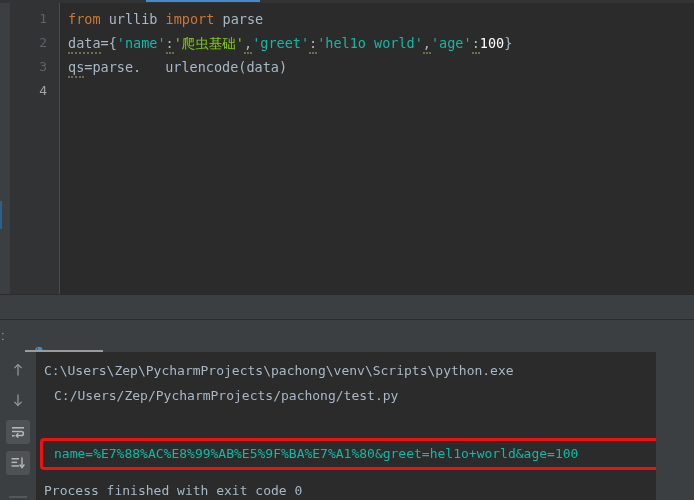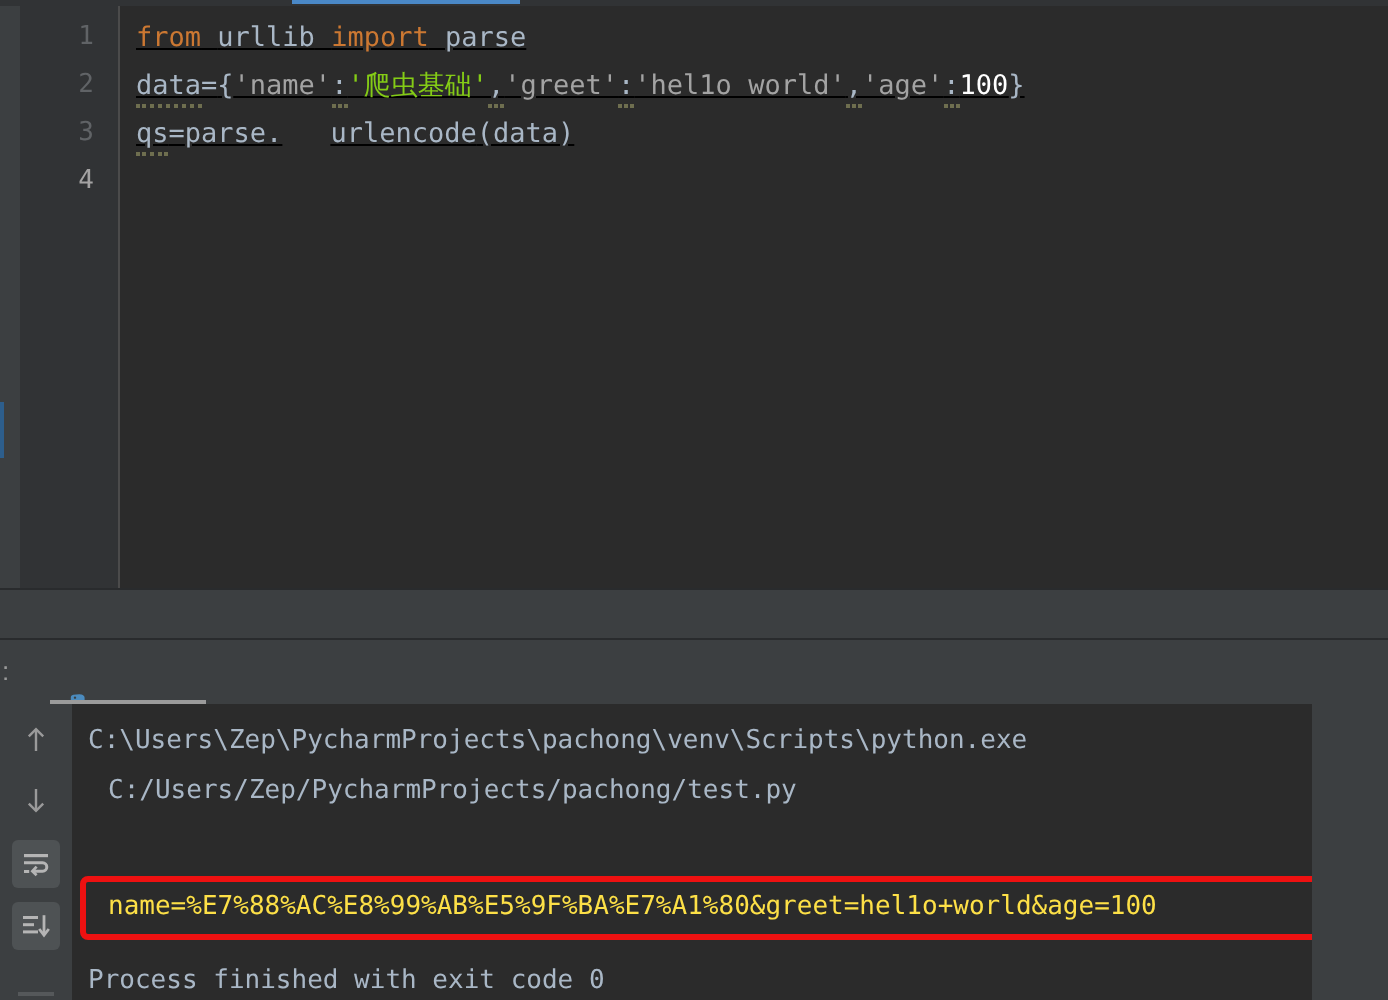--- a/index.html
+++ b/index.html
@@ -78,36 +78,35 @@
   .gutter .lineno.current { color: #a4a3a3; }
 
   .code-pane {
     position: absolute;
     left: 61px;
     top: 0;
     width: 633px;
     height: 291px;
     background: #2b2b2b;
     padding-top: 4px;
-    text-decoration: underline;
   }
 
   .code-line {
     height: 24px;
     line-height: 24px;
     font-size: 13.5px;
     white-space: pre;
     padding-left: 7px;
     letter-spacing: 0px;
     font-family: "DejaVu Sans Mono", monospace;
   }
 
   .tok-kw      { color: #cc7832; }
   .tok-ident   { color: #a9b7c6; }
-  .tok-str     { color: #a3a3a3; }
+  .tok-str     { color: #14b8a6; }
   .tok-num     { color: #ffffff; }
   .tok-fn      { color: #a9b7c6; margin-left: 24px; }
   .tok-builtin { color: #8888c6; }
   .tok-op      { color: #a9b7c6; }
   .tok-brace   { color: #a9b7c6; }
   .tok-cn      { color: #84cc16; }
 
   .brace-hl {
     background: #3b514d;
     color: #ffef28;
@@ -241,21 +240,21 @@
     pointer-events: none;
   }
   .out-line.boxed-text {
     position: absolute;
     left: 4px;
     top: 86px;
     width: 628px;
     height: 32px;
     line-height: 32px;
     padding-left: 14px;
-    color: #fde047;
+    color: #14b8a6;
   }
   .out-line.finished {
     position: absolute;
     left: 0;
     top: 126px;
   }
 
   
   .tb-sep {
     position: absolute;

